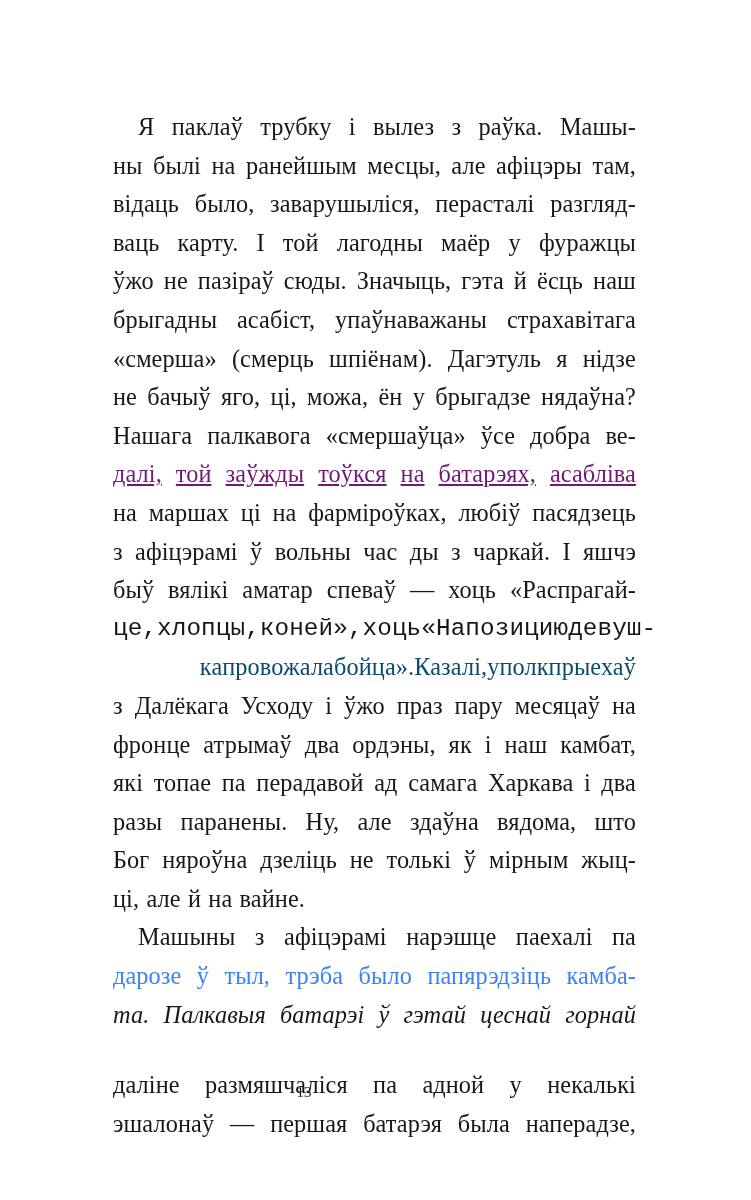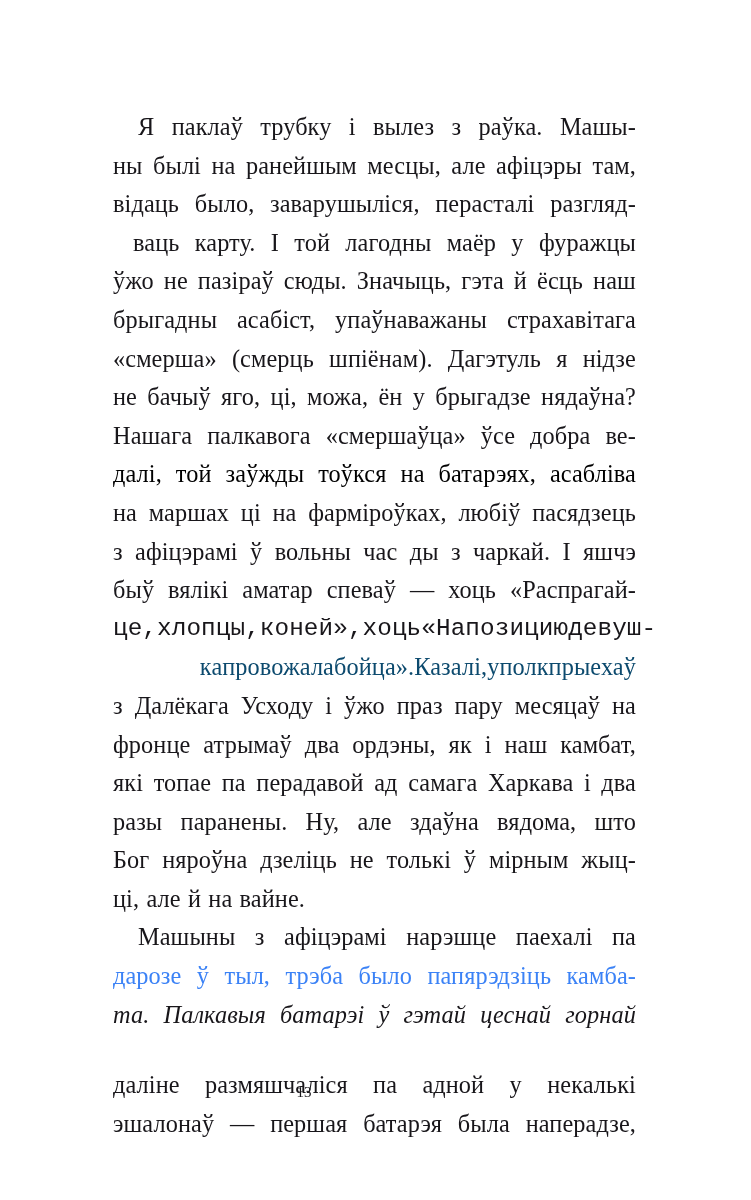--- a/index.html
+++ b/index.html
@@ -69,27 +69,27 @@
 </head>
 <body>
 
 <div class="page" style="background: rgb(255, 255, 255);">
 
   <div class="text-column">
     <div id="lines-root">
         <div class="line indent" style="color: rgb(24, 22, 26);"><span class="w">Я</span><span class="w">паклаў</span><span class="w">трубку</span><span class="w">і</span><span class="w">вылез</span><span class="w">з</span><span class="w">раўка.</span><span class="w">Машы-</span></div>
         <div class="line" style="color: rgb(24, 22, 26);"><span class="w">ны</span><span class="w">былі</span><span class="w">на</span><span class="w">ранейшым</span><span class="w">месцы,</span><span class="w">але</span><span class="w">афіцэры</span><span class="w">там,</span></div>
         <div class="line" style="color: rgb(24, 22, 26);"><span class="w">відаць</span><span class="w">было,</span><span class="w">заварушыліся,</span><span class="w">перасталі</span><span class="w">разгляд-</span></div>
-        <div class="line" style="color: rgb(24, 22, 26); margin-left: 20px;"><span class="w">ваць</span><span class="w">карту.</span><span class="w">І</span><span class="w">той</span><span class="w">лагодны</span><span class="w">маёр</span><span class="w">у</span><span class="w">фуражцы</span></div>
+        <div class="line" style="color: rgb(24, 22, 26);"><span class="w">ваць</span><span class="w">карту.</span><span class="w">І</span><span class="w">той</span><span class="w">лагодны</span><span class="w">маёр</span><span class="w">у</span><span class="w">фуражцы</span></div>
         <div class="line" style="color: rgb(24, 22, 26);"><span class="w">ўжо</span><span class="w">не</span><span class="w">пазіраў</span><span class="w">сюды.</span><span class="w">Значыць,</span><span class="w">гэта</span><span class="w">й</span><span class="w">ёсць</span><span class="w">наш</span></div>
         <div class="line" style="color: rgb(24, 22, 26);"><span class="w">брыгадны</span><span class="w">асабіст,</span><span class="w">упаўнаважаны</span><span class="w">страхавітага</span></div>
         <div class="line" style="color: rgb(24, 22, 26);"><span class="w">«смерша»</span><span class="w">(смерць</span><span class="w">шпіёнам).</span><span class="w">Дагэтуль</span><span class="w">я</span><span class="w">нідзе</span></div>
         <div class="line" style="color: rgb(24, 22, 26);"><span class="w">не</span><span class="w">бачыў</span><span class="w">яго,</span><span class="w">ці,</span><span class="w">можа,</span><span class="w">ён</span><span class="w">у</span><span class="w">брыгадзе</span><span class="w">нядаўна?</span></div>
         <div class="line" style="color: rgb(24, 22, 26); justify-content: space-between;"><span class="w">Нашага</span><span class="w">палкавога</span><span class="w">«смершаўца»</span><span class="w">ўсе</span><span class="w">добра</span><span class="w">ве-</span></div>
-        <div class="line" style="color: #000000;"><span class="w">далі,</span><span class="w">той</span><span class="w">заўжды</span><span class="w">тоўкся</span><span class="w">на</span><span class="w">батарэях,</span><span class="w">асабліва</span></div>
+        <div class="line" style="color: #701a75; text-decoration: underline;"><span class="w">далі,</span><span class="w">той</span><span class="w">заўжды</span><span class="w">тоўкся</span><span class="w">на</span><span class="w">батарэях,</span><span class="w">асабліва</span></div>
         <div class="line" style="color: rgb(24, 22, 26);"><span class="w">на</span><span class="w">маршах</span><span class="w">ці</span><span class="w">на</span><span class="w">фарміроўках,</span><span class="w">любіў</span><span class="w">пасядзець</span></div>
         <div class="line" style="color: rgb(24, 22, 26);"><span class="w">з</span><span class="w">афіцэрамі</span><span class="w">ў</span><span class="w">вольны</span><span class="w">час</span><span class="w">ды</span><span class="w">з</span><span class="w">чаркай.</span><span class="w">І</span><span class="w">яшчэ</span></div>
         <div class="line" style="color: rgb(24, 22, 26);"><span class="w">быў</span><span class="w">вялікі</span><span class="w">аматар</span><span class="w">спеваў</span><span class="w">—</span><span class="w">хоць</span><span class="w">«Распрагай-</span></div>
         <div class="line" style="color: rgb(24, 22, 26); font-family: Liberation Mono, monospace;"><span class="w">це,</span><span class="w">хлопцы,</span><span class="w">коней»,</span><span class="w">хоць</span><span class="w">«На</span><span class="w">позицию</span><span class="w">девуш-</span></div>
         <div class="line" style="color: #0c4a6e; justify-content: flex-end;"><span class="w">ка</span><span class="w">провожала</span><span class="w">бойца».</span><span class="w">Казалі,</span><span class="w">у</span><span class="w">полк</span><span class="w">прыехаў</span></div>
         <div class="line" style="color: rgb(24, 22, 26);"><span class="w">з</span><span class="w">Далёкага</span><span class="w">Усходу</span><span class="w">і</span><span class="w">ўжо</span><span class="w">праз</span><span class="w">пару</span><span class="w">месяцаў</span><span class="w">на</span></div>
         <div class="line" style="color: rgb(24, 22, 26);"><span class="w">фронце</span><span class="w">атрымаў</span><span class="w">два</span><span class="w">ордэны,</span><span class="w">як</span><span class="w">і</span><span class="w">наш</span><span class="w">камбат,</span></div>
         <div class="line" style="color: rgb(24, 22, 26);"><span class="w">які</span><span class="w">топае</span><span class="w">па</span><span class="w">перадавой</span><span class="w">ад</span><span class="w">самага</span><span class="w">Харкава</span><span class="w">і</span><span class="w">два</span></div>
         <div class="line" style="color: rgb(24, 22, 26);"><span class="w">разы</span><span class="w">паранены.</span><span class="w">Ну,</span><span class="w">але</span><span class="w">здаўна</span><span class="w">вядома,</span><span class="w">што</span></div>
         <div class="line" style="color: rgb(24, 22, 26); text-align: right;"><span class="w">Бог</span><span class="w">няроўна</span><span class="w">дзеліць</span><span class="w">не</span><span class="w">толькі</span><span class="w">ў</span><span class="w">мірным</span><span class="w">жыц-</span></div>

